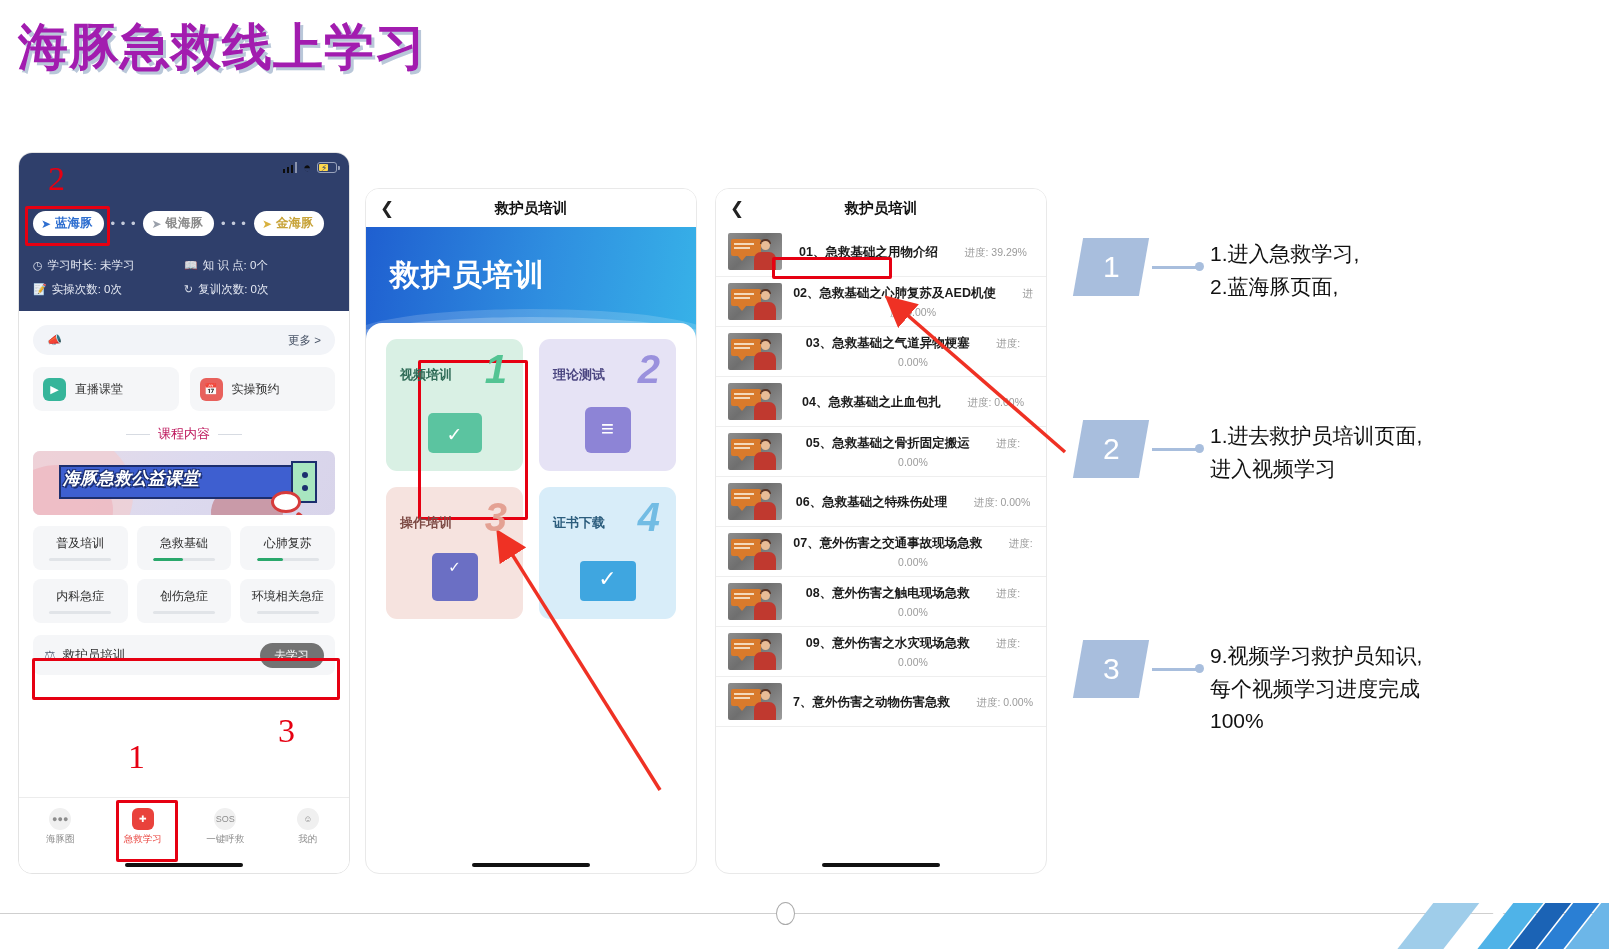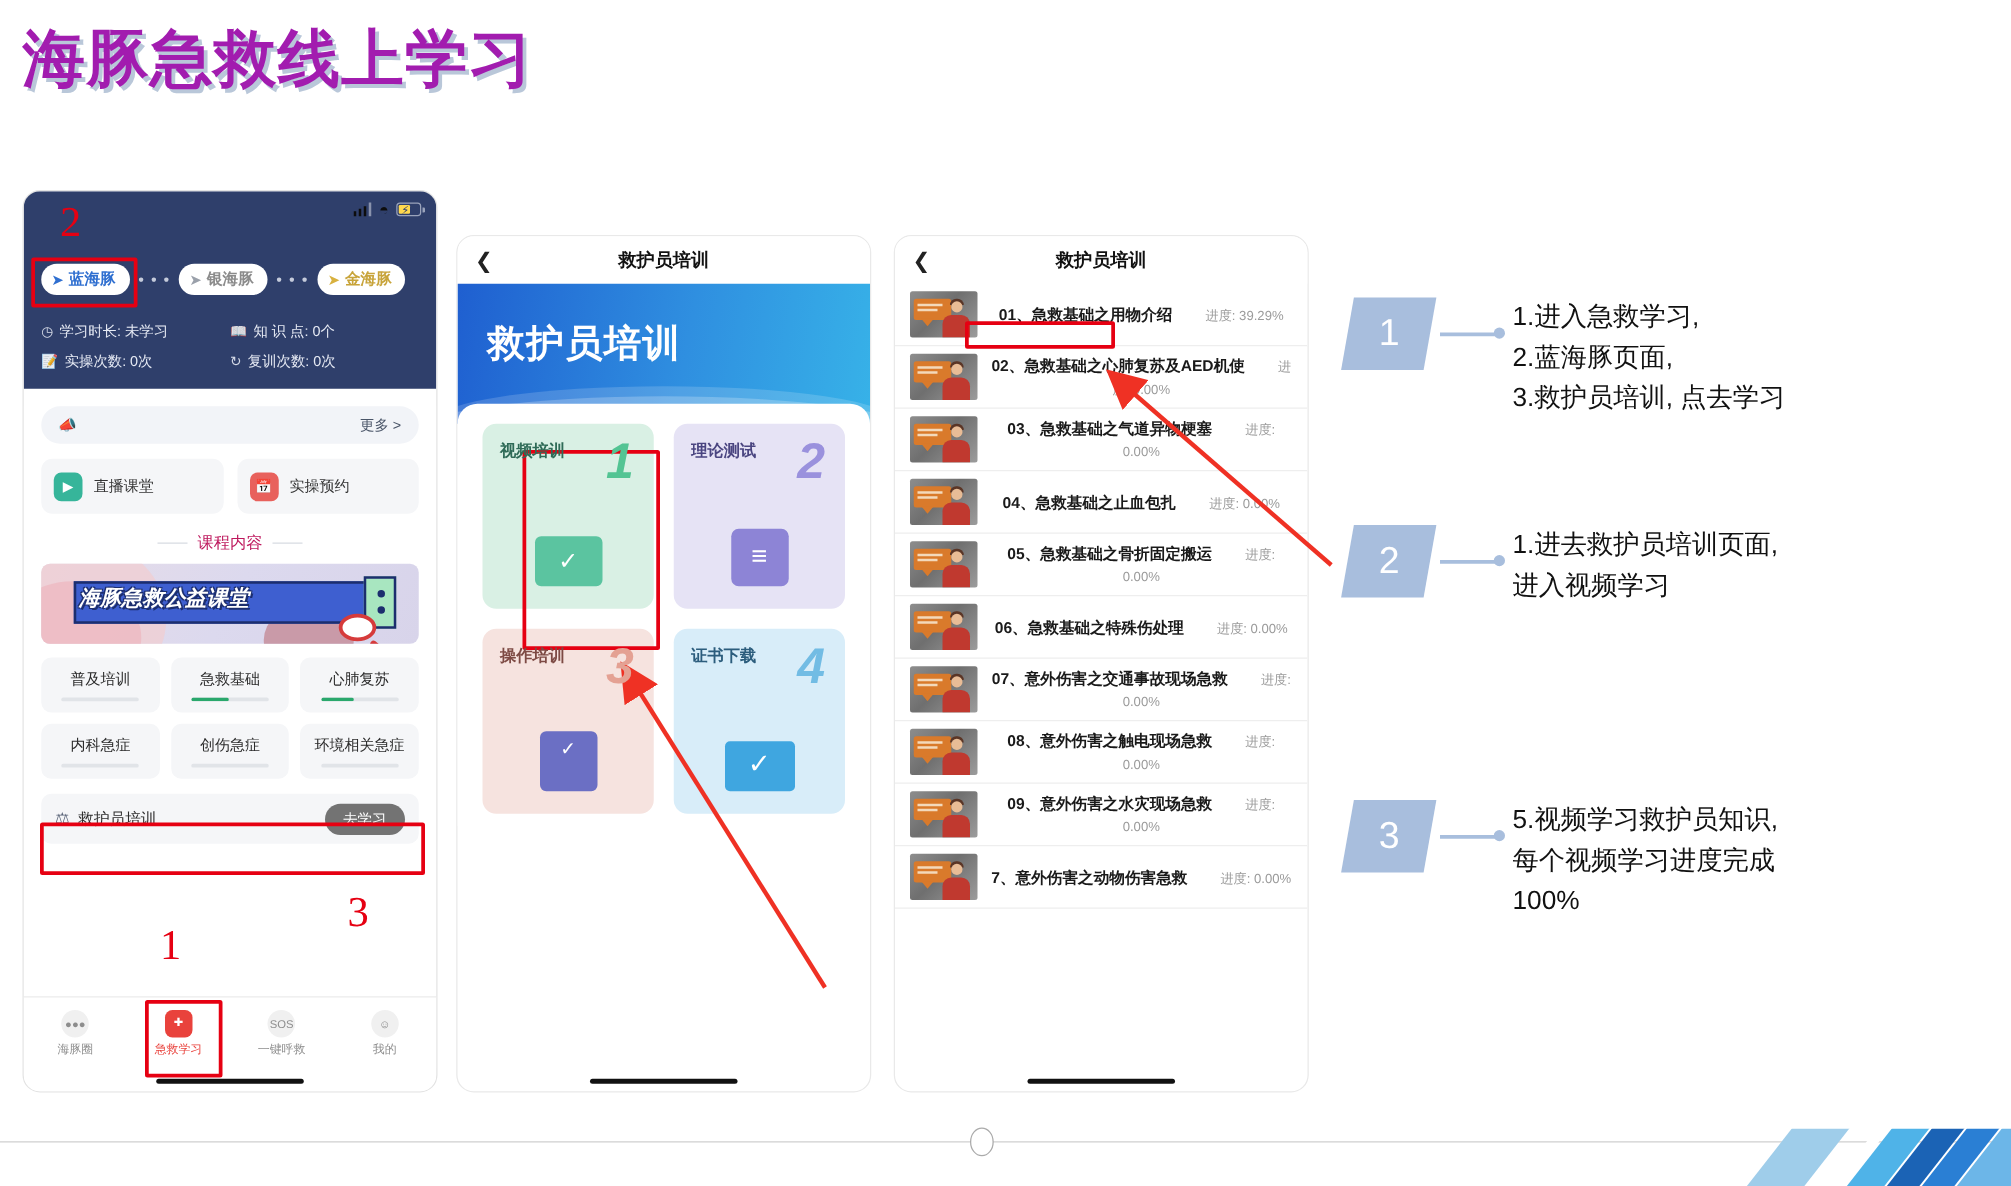--- a/index.html
+++ b/index.html
@@ -154,21 +154,21 @@
   .hero {
     height:112px; position:relative; overflow:hidden;
     background:linear-gradient(100deg,#1f5fd0 0%,#2f8fe0 55%,#37b2e8 100%);
   }
   .hero .ht { position:absolute; left:24px; top:28px; font-size:30px; font-weight:bold; color:#fff; letter-spacing:1px;}
   .hero .wave1{position:absolute;left:-5%;bottom:-24px;width:110%;height:54px;background:#ffffff;opacity:.16;border-radius:50% 50% 0 0;}
   .hero .wave2{position:absolute;left:-10%;bottom:-34px;width:120%;height:56px;background:#ffffff;opacity:.22;border-radius:50% 50% 0 0;}
 
   .hero-sheet { position:relative; margin-top:-16px; background:#fff; border-radius:16px 16px 0 0; padding:16px 20px 10px;}
   .card-grid { display:grid; grid-template-columns:1fr 1fr; gap:16px; }
-  .tcard { border-radius:11px; height:148px; position:relative; overflow:hidden; padding:13px 14px; }
+  .tcard { border-radius:11px; height:132px; position:relative; overflow:hidden; padding:26px 14px; }
   .tcard .ct { font-size:13px; font-weight:bold; position:relative; z-index:3;}
   .tcard .num { position:absolute; right:16px; top:8px; font-size:40px; font-weight:bold; font-style:italic; z-index:2;}
   .tcard .art { position:absolute; left:50%; transform:translateX(-50%); bottom:18px; }
   .tcard.c1 { background:#d9f0e4; } .tcard.c1 .ct{color:#2f6b57;} .tcard.c1 .num{color:#53c493;}
   .tcard.c2 { background:#e6e3f5; } .tcard.c2 .ct{color:#4a4580;} .tcard.c2 .num{color:#9a91dd;}
   .tcard.c3 { background:#f6e3df; } .tcard.c3 .ct{color:#7d4a44;} .tcard.c3 .num{color:#e4a193;}
   .tcard.c4 { background:#d8edf9; } .tcard.c4 .ct{color:#2c5d7d;} .tcard.c4 .num{color:#72bce4;}
   .art-a{width:54px;height:40px;background:#5bc4a0;border-radius:5px;position:relative;}
   .art-a::after{content:"✓";position:absolute;left:50%;top:52%;transform:translate(-50%,-50%);color:#fff;font-size:19px;}
   .art-b{width:46px;height:46px;background:#8d84d6;border-radius:6px;position:relative;}
@@ -607,21 +607,20 @@
     <div class="badge">
         <span>1</span>
       </div>
     <div class="conn">
         <span class="ln"></span>
         <span class="dot"></span>
       </div>
     <div class="txt">
       <div>1.进入急救学习,</div>
       <div>2.蓝海豚页面,</div>
-      <div>3.救护员培训, 点去学习</div>
     </div>
   </div>
 
   <div class="anno" style="left:1078px;top:420px;">
     <div class="badge">
         <span>2</span>
       </div>
     <div class="conn">
         <span class="ln"></span>
         <span class="dot"></span>
@@ -634,21 +633,21 @@
 
   <div class="anno" style="left:1078px;top:640px;">
     <div class="badge">
         <span>3</span>
       </div>
     <div class="conn">
         <span class="ln"></span>
         <span class="dot"></span>
       </div>
     <div class="txt">
-      <div>5.视频学习救护员知识,</div>
+      <div>9.视频学习救护员知识,</div>
       <div>每个视频学习进度完成</div>
       <div>100%</div>
     </div>
   </div>
 
   <div class="footer-line"></div>
   <div class="footer-circle"></div>
   <div class="stripes">
     <i style="right:150px;width:46px;background:#9fcdea;"></i>
     <i style="right:118px;width:10px;background:#ffffff;"></i>

